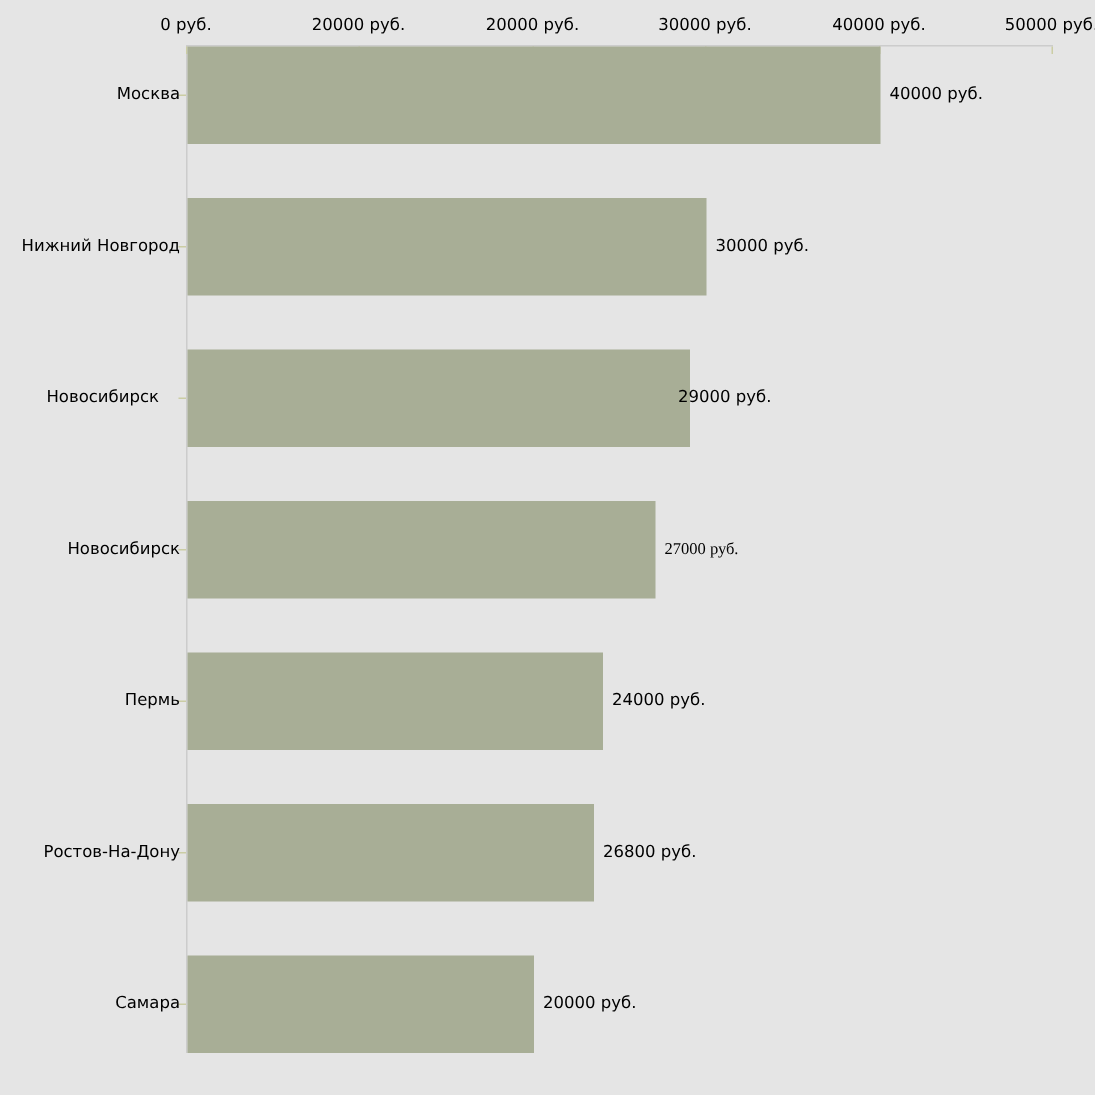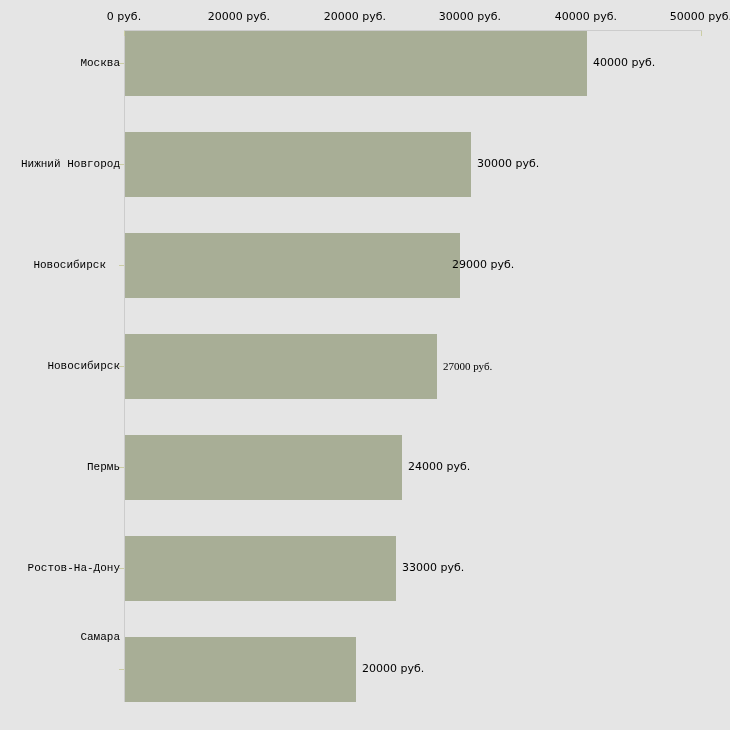--- a/index.html
+++ b/index.html
@@ -30,21 +30,20 @@
     width: 120px;
     text-align: center;
     white-space: nowrap;
     line-height: 14px;
   }
   .category-label {
     position: absolute;
     text-align: right;
     white-space: nowrap;
     line-height: 14px;
-    font-family: Liberation Mono, monospace;
   }
   .bar {
     position: absolute;
   }
   .value-label {
     position: absolute;
     white-space: nowrap;
     line-height: 14px;
   }
 </style>
@@ -83,19 +82,19 @@
       <div class="tick-mark" style="left: 119px; top: 366px; width: 5px; height: 1px; background: rgb(203, 205, 164);"></div>
       <div class="category-label" style="right: 610px; top: 359px; color: rgb(0, 0, 0);">Новосибирск</div>
       <div class="value-label" style="left: 443px; top: 359px; color: rgb(0, 0, 0); font-family: Liberation Serif, serif;">27000 руб.</div>
       <div class="bar" style="left: 125px; top: 435px; width: 277px; height: 65px; background: rgb(168, 174, 150);"></div>
       <div class="tick-mark" style="left: 119px; top: 467px; width: 5px; height: 1px; background: rgb(203, 205, 164);"></div>
       <div class="category-label" style="right: 610px; top: 460px; color: rgb(0, 0, 0);">Пермь</div>
       <div class="value-label" style="left: 408px; top: 460px; color: rgb(0, 0, 0);">24000 руб.</div>
       <div class="bar" style="left: 125px; top: 536px; width: 271px; height: 65px; background: rgb(168, 174, 150);"></div>
       <div class="tick-mark" style="left: 119px; top: 568px; width: 5px; height: 1px; background: rgb(203, 205, 164);"></div>
       <div class="category-label" style="right: 610px; top: 561px; color: rgb(0, 0, 0);">Ростов-На-Дону</div>
-      <div class="value-label" style="left: 402px; top: 561px; color: rgb(0, 0, 0);">33000 руб.</div>
+      <div class="value-label" style="left: 402px; top: 561px; color: rgb(0, 0, 0);">26800 руб.</div>
       <div class="bar" style="left: 125px; top: 637px; width: 231px; height: 65px; background: rgb(168, 174, 150);"></div>
       <div class="tick-mark" style="left: 119px; top: 669px; width: 5px; height: 1px; background: rgb(203, 205, 164);"></div>
-      <div class="category-label" style="right: 610px; top: 630px; color: rgb(0, 0, 0); text-align: right;">Самара</div>
+      <div class="category-label" style="right: 610px; top: 662px; color: rgb(0, 0, 0); text-align: right;">Самара</div>
       <div class="value-label" style="left: 362px; top: 662px; color: rgb(0, 0, 0);">20000 руб.</div>
     </div>
 </div>
 
 </body></html>

